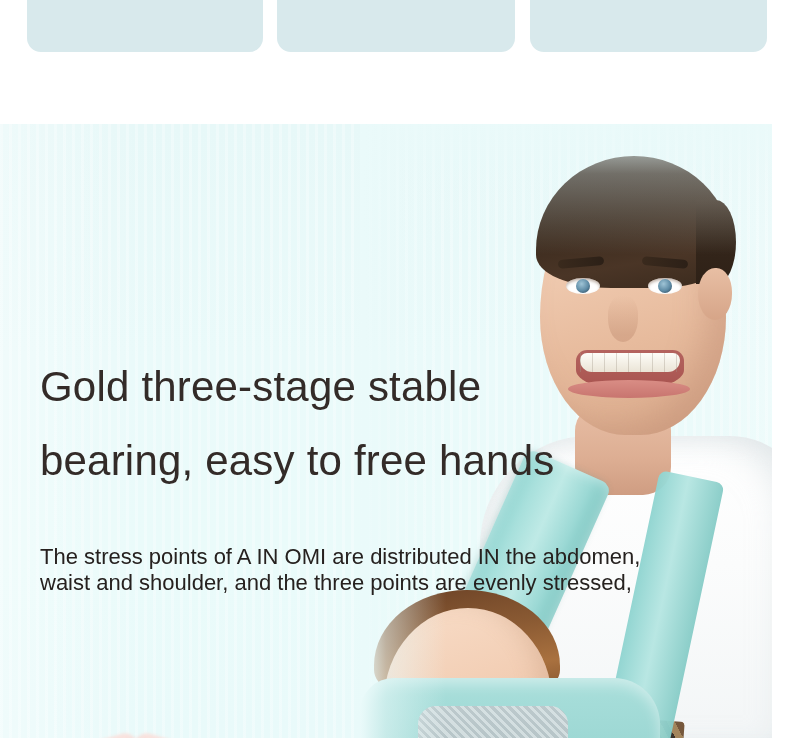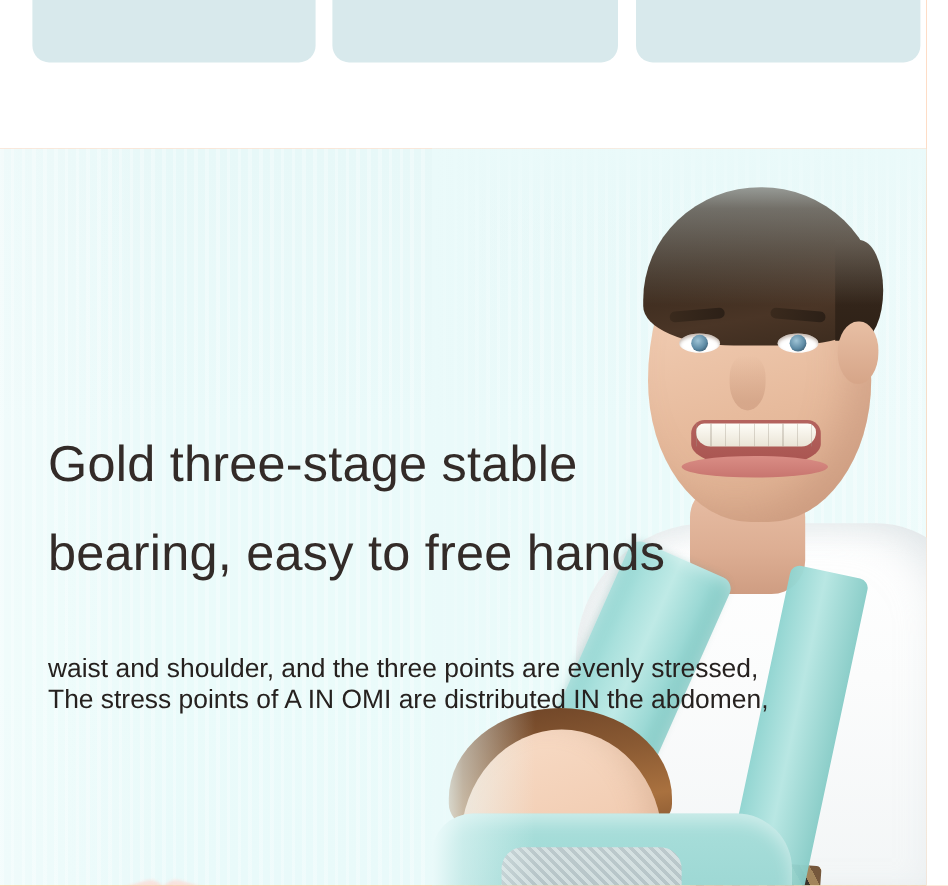--- a/index.html
+++ b/index.html
@@ -3,21 +3,21 @@
 <meta charset="utf-8">
 <title>Baby Carrier Product Page</title>
 <style>
   * { margin:0; padding:0; box-sizing:border-box; }
   html,body{
     width:790px; height:738px; overflow:hidden;
     background:#ffffff;
     font-family:"Liberation Sans", sans-serif;
     -webkit-font-smoothing:antialiased;
   }
-  #page{ position:relative; width:772px; height:738px; overflow:hidden; background:#f97316; }
+  #page{ position:relative; width:772px; height:738px; overflow:hidden; background:#000000; }
 
   
   .card-strip{
     position:absolute; left:0; top:0; width:790px; height:124px;
     background:#ffffff;
   }
   .pcard{
     position:absolute; top:-58px; height:110px;
     background:#d8e9ec;
     border-radius:14px;
@@ -265,22 +265,22 @@
       <div class="seat"></div>
       <div class="seat-inner"></div>
 
       <div class="photo-blend"></div>
     </div>
 
     <h1 class="headline">Gold three-stage stable
 bearing, easy to free hands</h1>
 
     <div class="body-copy">
+      <p>The stress points of A IN OMI are distributed IN the abdomen,</p>
       <p>waist and shoulder, and the three points are evenly stressed,</p>
-      <p>The stress points of A IN OMI are distributed IN the abdomen,</p>
     </div>
 
     <div class="anatomy">
       <div class="wingL"></div>
       <div class="wingR"></div>
 
     </div>
 
   </div>
 </div>

